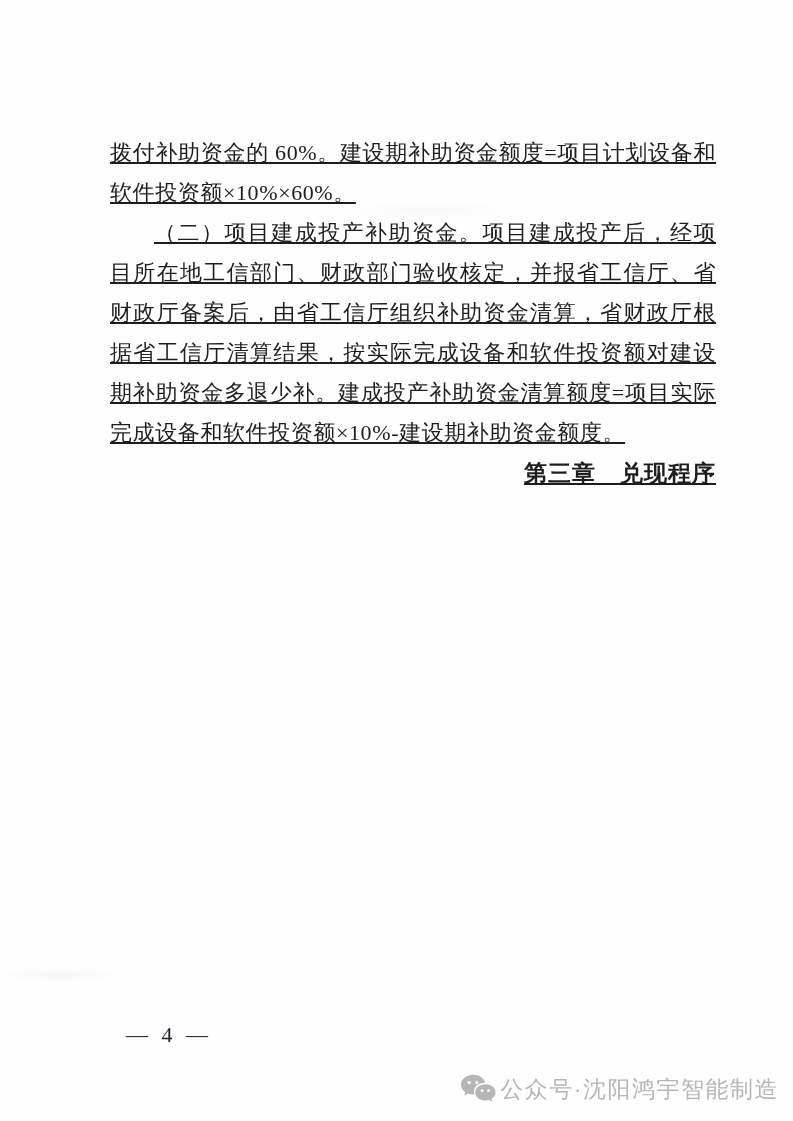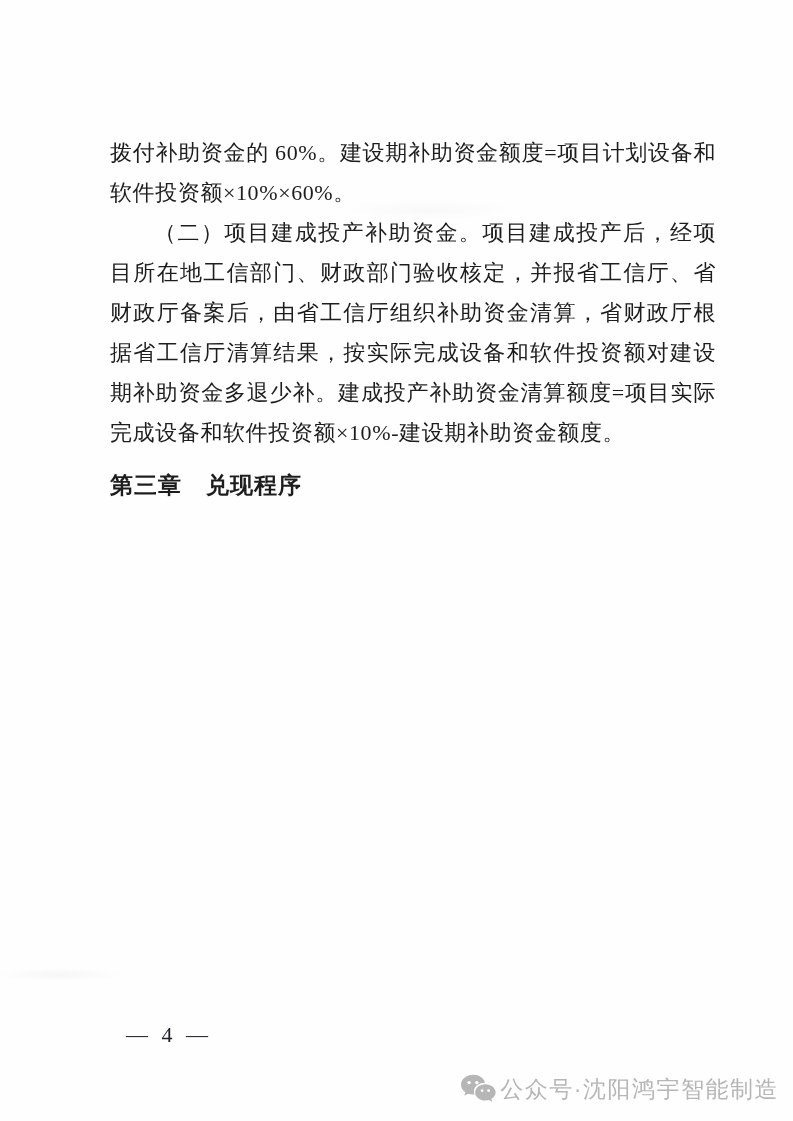--- a/index.html
+++ b/index.html
@@ -30,26 +30,25 @@
     font-family: "Liberation Serif", "DejaVu Serif", serif;
     font-size: 22px;
     line-height: 40px;
     letter-spacing: 0.6px;
     text-align: justify;
   }
   .doc-body p { margin: 0; }
   .doc-body p.indent { text-indent: 2em; }
   .doc-body p.heading {
     text-indent: 0;
-    text-align: left;
+    text-align: right;
     font-family: "Liberation Sans", "DejaVu Sans", sans-serif;
     font-weight: 700;
     font-size: 23px;
     letter-spacing: 1px;
-    margin-top: 12px;
   }
   .doc-body .lead {
     font-family: "Liberation Sans", "DejaVu Sans", sans-serif;
     font-weight: 700;
     margin-right: 0.85em;
   }
   .page-number {
     position: absolute;
     left: 126px;
     top: 1022px;
@@ -70,21 +69,21 @@
     font-size: 23px;
     letter-spacing: 1.5px;
   }
   .wx-icon { display: inline-flex; width: 36px; height: 30px; }
 </style>
 </head>
 <body>
 
 <div class="page">
 
-  <div class="doc-body" style="color: rgb(29, 29, 29);">
+  <div class="doc-body" style="color: rgb(29, 29, 29); text-decoration: underline;">
       <p class="">拨付补助资金的 60%。建设期补助资金额度=项目计划设备和软件投资额×10%×60%。</p>
       <p class="indent">（二）项目建成投产补助资金。项目建成投产后，经项目所在地工信部门、财政部门验收核定，并报省工信厅、省财政厅备案后，由省工信厅组织补助资金清算，省财政厅根据省工信厅清算结果，按实际完成设备和软件投资额对建设期补助资金多退少补。建成投产补助资金清算额度=项目实际完成设备和软件投资额×10%-建设期补助资金额度。</p>
       <p class="heading">第三章　兑现程序</p>
     </div>
 
   <div class="page-number">— 4 —</div>
 
   <div class="footer" style="color: rgb(182, 182, 182);">
     <span class="wx-icon">
       <svg width="36" height="30" viewBox="0 0 36 30" xmlns="http://www.w3.org/2000/svg">

